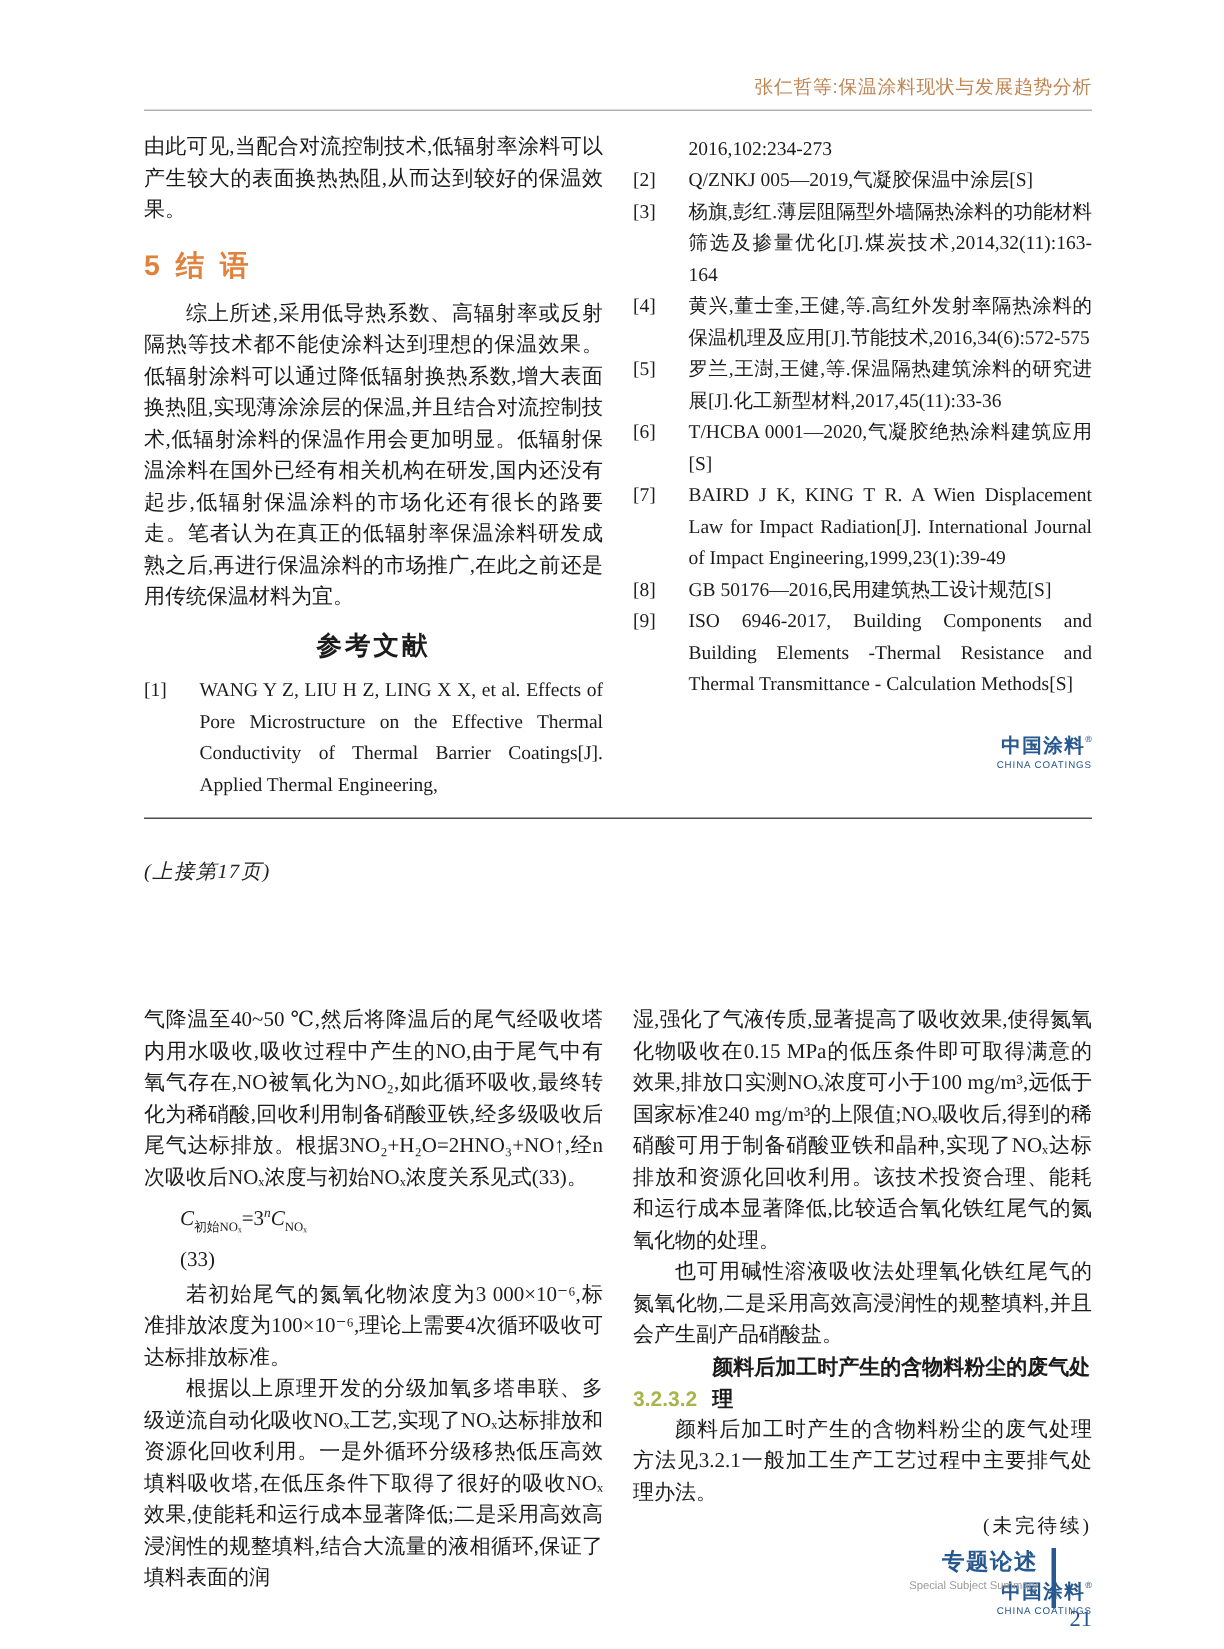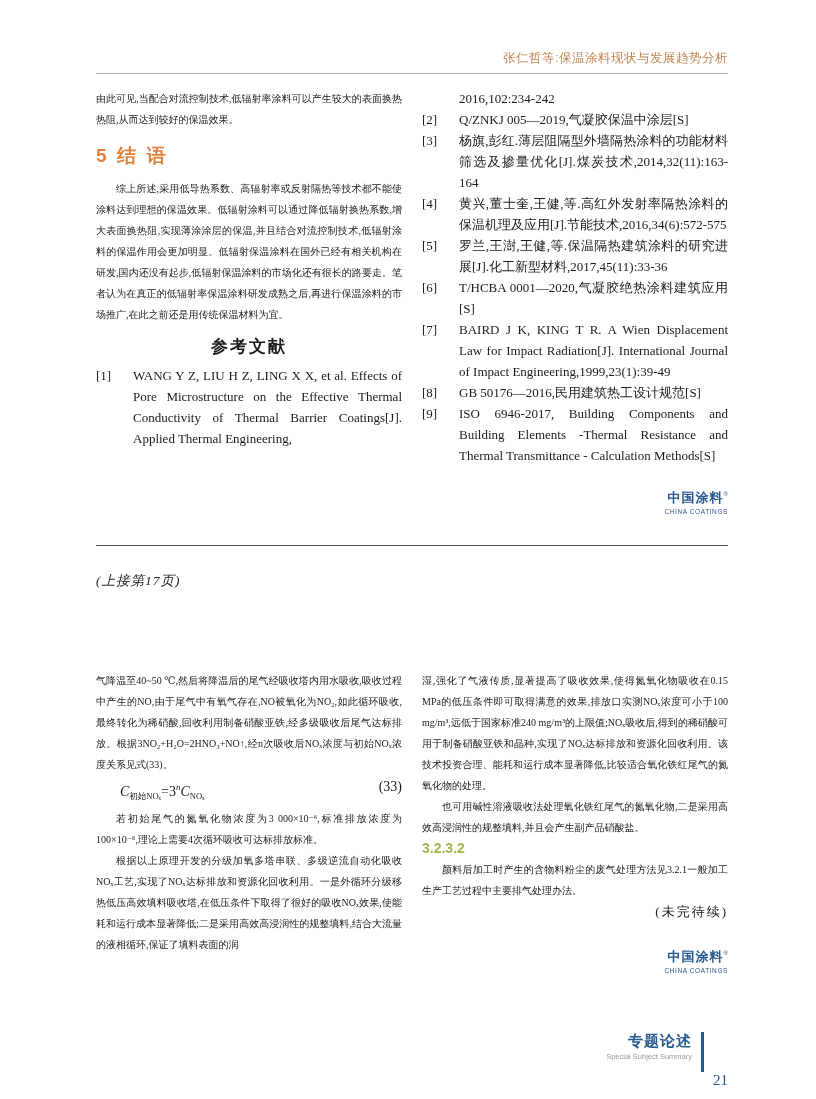--- a/index.html
+++ b/index.html
@@ -12,21 +12,21 @@
     font-family:"Liberation Sans","DejaVu Sans",sans-serif; font-size:12.5px; color:#c08552; letter-spacing:0.5px; }
   .head-rule { position:absolute; top:73px; left:92px; width:632px; height:1px; background:#b3b3b3; }
 
   
   .columns { position:absolute; left:92px; width:632px; display:flex; gap:20px; }
   .col { width:306px; }
 
   .upper { top:88px; }
   .lower { top:670px; }
 
-  p.body { font-size:10px; line-height:21px; text-align:justify; }
+  p.body { font-size:14px; line-height:21px; text-align:justify; }
   .indent { text-indent:2em; }
 
   .sec-heading { font-family:Liberation Sans, sans-serif; font-weight:bold;
     font-size:19px; color:#e0813c; margin:13px 0 9px 0; white-space:pre; }
 
   .refs-heading { font-size:17px; font-weight:bold; text-align:center; margin:10px 0 7px 0; letter-spacing:2px; }
 
   .ref { position:relative; padding-left:37px; font-size:13px; line-height:21px; text-align:justify; }
   .ref .refnum { position:absolute; left:0; top:0; }
   .ref-cont { padding-left:37px; font-size:13px; line-height:21px; }
@@ -37,21 +37,21 @@
   .logo-lower { margin-top:26px; }
   .logo-cn { font-weight:bold; font-size:13px; letter-spacing:1px; }
   .logo-mark { font-size:6px; vertical-align:super; }
   .logo-en { font-size:6.5px; letter-spacing:0.6px; margin-top:1px; }
 
   
   .divider { position:absolute; top:545px; left:92px; width:632px; height:1px; background:#4f4f4f; }
   .continues { position:absolute; top:572px; left:92px; font-size:13.5px; font-style:italic; color:#222; letter-spacing:1px; }
 
   
-  .formula-line { display:flex; justify-content:space-between; padding-left:24px; font-size:14px; line-height:24px; }
+  .formula-line { display:flex; justify-content:center; padding-left:24px; font-size:14px; line-height:24px;flex-direction:column; }
   .formula { white-space:nowrap; }
   .fvar { font-style:italic; font-family:"Liberation Serif","DejaVu Serif",serif; }
   .formula sub { font-size:8.5px; }
   .formula sup { font-size:9px; font-style:italic; }
 
   
   .sub-heading { display:flex; gap:10px; font-size:14px; line-height:21px; align-items:flex-end; }
   .sub-num { font-family:"Liberation Sans","DejaVu Sans",sans-serif; font-weight:bold; color:#a9b44d; }
   .sub-text { font-weight:bold; font-family:"Liberation Sans","DejaVu Sans",sans-serif; }
 
@@ -79,21 +79,21 @@
       <h2 class="sec-heading">5  结  语</h2>
       <p class="body indent">综上所述,采用低导热系数、高辐射率或反射隔热等技术都不能使涂料达到理想的保温效果。低辐射涂料可以通过降低辐射换热系数,增大表面换热阻,实现薄涂涂层的保温,并且结合对流控制技术,低辐射涂料的保温作用会更加明显。低辐射保温涂料在国外已经有相关机构在研发,国内还没有起步,低辐射保温涂料的市场化还有很长的路要走。笔者认为在真正的低辐射率保温涂料研发成熟之后,再进行保温涂料的市场推广,在此之前还是用传统保温材料为宜。</p>
       <h3 class="refs-heading">参考文献</h3>
       <div class="ref">
         <span class="refnum">[1]</span>
         <span class="reftext">WANG Y Z, LIU H Z, LING X X, et al. Effects of Pore Microstructure on the Effective Thermal Conductivity of Thermal Barrier Coatings[J]. Applied Thermal Engineering,</span>
       </div>
     </div>
 
     <div class="col">
-      <div class="ref-cont">2016,102:234-242</div>
+      <div class="ref-cont">2016,102:234-273</div>
       <div class="ref">
         <span class="refnum">[2]</span>
         <span class="reftext">Q/ZNKJ 005—2019,气凝胶保温中涂层[S]</span>
       </div>
       <div class="ref">
         <span class="refnum">[3]</span>
         <span class="reftext">杨旗,彭红.薄层阻隔型外墙隔热涂料的功能材料筛选及掺量优化[J].煤炭技术,2014,32(11):163-164</span>
       </div>
       <div class="ref">
         <span class="refnum">[4]</span>
@@ -138,20 +138,21 @@
       </div>
       <p class="body indent">若初始尾气的氮氧化物浓度为3 000×10⁻⁶,标准排放浓度为100×10⁻⁶,理论上需要4次循环吸收可达标排放标准。</p>
       <p class="body indent">根据以上原理开发的分级加氧多塔串联、多级逆流自动化吸收NOₓ工艺,实现了NOₓ达标排放和资源化回收利用。一是外循环分级移热低压高效填料吸收塔,在低压条件下取得了很好的吸收NOₓ效果,使能耗和运行成本显著降低;二是采用高效高浸润性的规整填料,结合大流量的液相循环,保证了填料表面的润</p>
     </div>
 
     <div class="col">
       <p class="body">湿,强化了气液传质,显著提高了吸收效果,使得氮氧化物吸收在0.15 MPa的低压条件即可取得满意的效果,排放口实测NOₓ浓度可小于100 mg/m³,远低于国家标准240 mg/m³的上限值;NOₓ吸收后,得到的稀硝酸可用于制备硝酸亚铁和晶种,实现了NOₓ达标排放和资源化回收利用。该技术投资合理、能耗和运行成本显著降低,比较适合氧化铁红尾气的氮氧化物的处理。</p>
       <p class="body indent">也可用碱性溶液吸收法处理氧化铁红尾气的氮氧化物,二是采用高效高浸润性的规整填料,并且会产生副产品硝酸盐。</p>
       <div class="sub-heading">
         <span class="sub-num">3.2.3.2</span>
+        <span class="sub-text">颜料后加工时产生的含物料粉尘的废气处理</span>
       </div>
       <p class="body indent">颜料后加工时产生的含物料粉尘的废气处理方法见3.2.1一般加工生产工艺过程中主要排气处理办法。</p>
       <div class="tbc">(未完待续)</div>
       <div class="logo logo-lower">
         <div><span class="logo-cn">中国涂料</span><span class="logo-mark">®</span></div>
         <div class="logo-en">CHINA COATINGS</div>
       </div>
     </div>
   </div>
 

